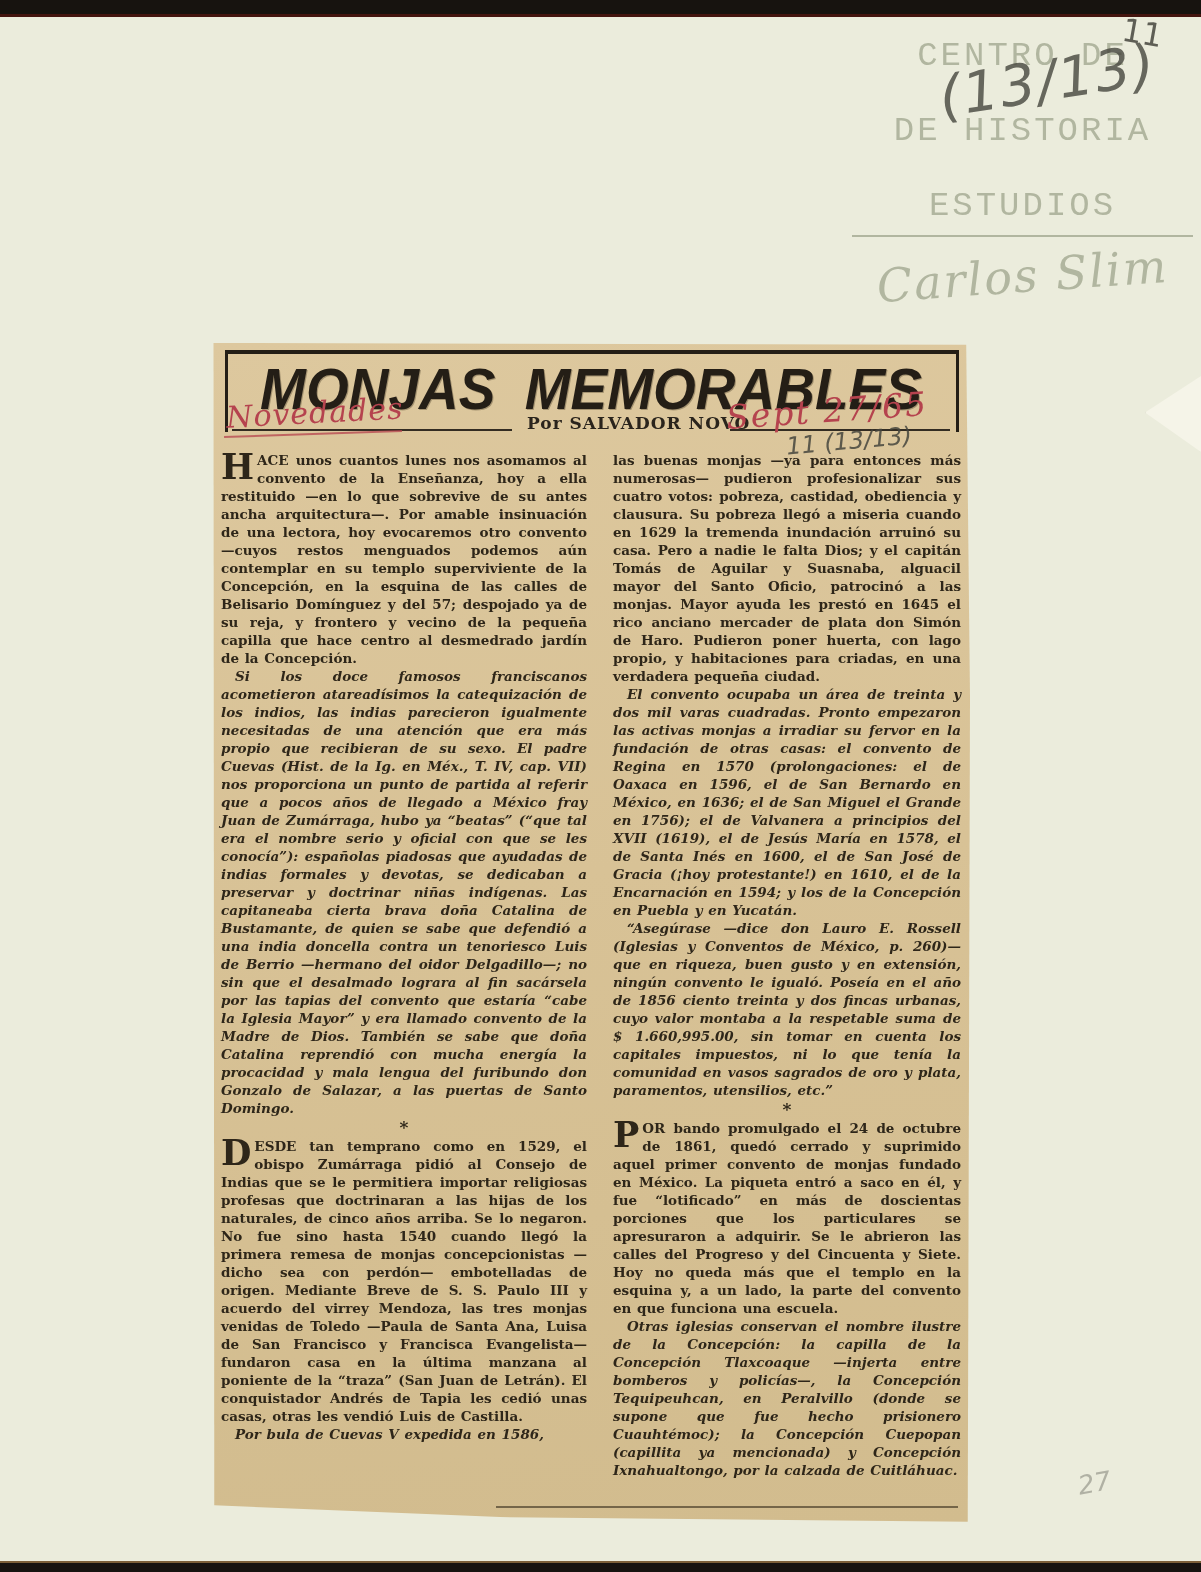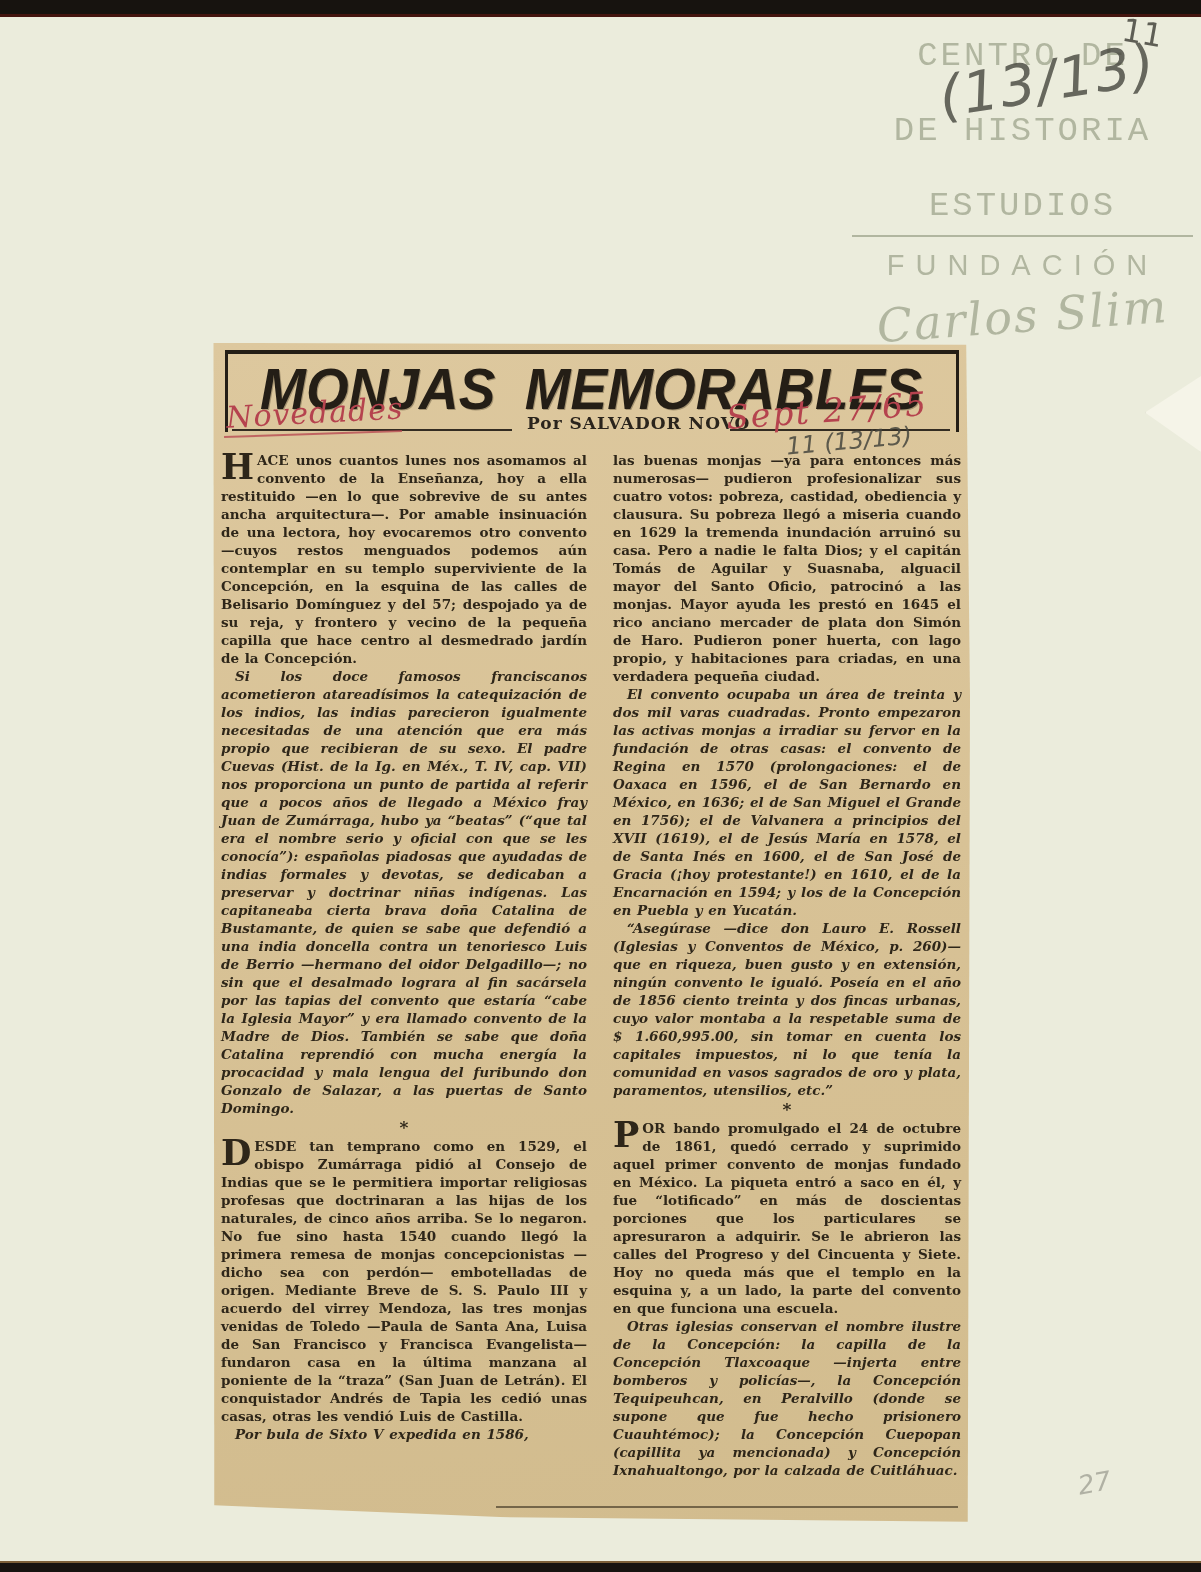--- a/index.html
+++ b/index.html
@@ -95,21 +95,20 @@
 <body>
 
 <div class="scan-bar-top"></div>
 <div class="scan-bar-bottom"></div>
 
 <div class="watermark">
   <div class="wm-line">CENTRO DE</div>
   <div class="wm-line">DE HISTORIA</div>
   <div class="wm-line">ESTUDIOS</div>
   <div class="wm-rule"></div>
-  <div class="wm-fundacion">FUNDACIÓN</div>
   <div class="wm-signature">Carlos Slim</div>
 </div>
 
 <div class="pencil pencil-corner">11</div>
 <div class="pencil pencil-sheet">(13/13)</div>
 <div class="pencil pencil-faint">27</div>
 <div class="page-tear"></div>
 
 <div class="clipping">
   <div class="titlebox-rule-top"></div>
@@ -126,21 +125,21 @@
   <div class="hw-novedades-underline"></div>
   <div class="hw-red hw-date">Sept 27/65</div>
   <div class="hw-pagenum">11 (13/13)</div>
 
   <div class="columns">
     <div class="col col-left">
         <p class="article-para"><span class="dropcap">H</span><span>ACE </span>unos cuantos lunes nos asomamos al convento de la Enseñanza, hoy a ella restituido —en lo que sobrevive de su antes ancha arquitectura—. Por amable insinuación de una lectora, hoy evocaremos otro convento —cuyos restos menguados podemos aún contemplar en su templo superviviente de la Concepción, en la esquina de las calles de Belisario Domínguez y del 57; despojado ya de su reja, y frontero y vecino de la pequeña capilla que hace centro al desmedrado jardín de la Concepción.</p>
         <p class="article-para indent">Si los doce famosos franciscanos acometieron atareadísimos la catequización de los indios, las indias parecieron igualmente necesitadas de una atención que era más propio que recibieran de su sexo. El padre Cuevas (Hist. de la Ig. en Méx., T. IV, cap. VII) nos proporciona un punto de partida al referir que a pocos años de llegado a México fray Juan de Zumárraga, hubo ya “beatas” (“que tal era el nombre serio y oficial con que se les conocía”): españolas piadosas que ayudadas de indias formales y devotas, se dedicaban a preservar y doctrinar niñas indígenas. Las capitaneaba cierta brava doña Catalina de Bustamante, de quien se sabe que defendió a una india doncella contra un tenoriesco Luis de Berrio —hermano del oidor Delgadillo—; no sin que el desalmado lograra al fin sacársela por las tapias del convento que estaría “cabe la Iglesia Mayor” y era llamado convento de la Madre de Dios. También se sabe que doña Catalina reprendió con mucha energía la procacidad y mala lengua del furibundo don Gonzalo de Salazar, a las puertas de Santo Domingo.</p>
         <div class="col-divider">*</div>
         <p class="article-para"><span class="dropcap">D</span><span>ESDE </span>tan temprano como en 1529, el obispo Zumárraga pidió al Consejo de Indias que se le permitiera importar religiosas profesas que doctrinaran a las hijas de los naturales, de cinco años arriba. Se lo negaron. No fue sino hasta 1540 cuando llegó la primera remesa de monjas concepcionistas —dicho sea con perdón— embotelladas de origen. Mediante Breve de S. S. Paulo III y acuerdo del virrey Mendoza, las tres monjas venidas de Toledo —Paula de Santa Ana, Luisa de San Francisco y Francisca Evangelista— fundaron casa en la última manzana al poniente de la “traza” (San Juan de Letrán). El conquistador Andrés de Tapia les cedió unas casas, otras les vendió Luis de Castilla.</p>
-        <p class="article-para indent">Por bula de Sixto V expedida en 1586,</p>
+        <p class="article-para indent">Por bula de Cuevas V expedida en 1586,</p>
       </div>
     <div class="col col-right">
         <p class="article-para">las buenas monjas —ya para entonces más numerosas— pudieron profesionalizar sus cuatro votos: pobreza, castidad, obediencia y clausura. Su pobreza llegó a miseria cuando en 1629 la tremenda inundación arruinó su casa. Pero a nadie le falta Dios; y el capitán Tomás de Aguilar y Suasnaba, alguacil mayor del Santo Oficio, patrocinó a las monjas. Mayor ayuda les prestó en 1645 el rico anciano mercader de plata don Simón de Haro. Pudieron poner huerta, con lago propio, y habitaciones para criadas, en una verdadera pequeña ciudad.</p>
         <p class="article-para indent">El convento ocupaba un área de treinta y dos mil varas cuadradas. Pronto empezaron las activas monjas a irradiar su fervor en la fundación de otras casas: el convento de Regina en 1570 (prolongaciones: el de Oaxaca en 1596, el de San Bernardo en México, en 1636; el de San Miguel el Grande en 1756); el de Valvanera a principios del XVII (1619), el de Jesús María en 1578, el de Santa Inés en 1600, el de San José de Gracia (¡hoy protestante!) en 1610, el de la Encarnación en 1594; y los de la Concepción en Puebla y en Yucatán.</p>
         <p class="article-para indent">“Asegúrase —dice don Lauro E. Rossell (Iglesias y Conventos de México, p. 260)— que en riqueza, buen gusto y en extensión, ningún convento le igualó. Poseía en el año de 1856 ciento treinta y dos fincas urbanas, cuyo valor montaba a la respetable suma de $ 1.660,995.00, sin tomar en cuenta los capitales impuestos, ni lo que tenía la comunidad en vasos sagrados de oro y plata, paramentos, utensilios, etc.”</p>
         <div class="col-divider">*</div>
         <p class="article-para"><span class="dropcap">P</span><span>OR </span>bando promulgado el 24 de octubre de 1861, quedó cerrado y suprimido aquel primer convento de monjas fundado en México. La piqueta entró a saco en él, y fue “lotificado” en más de doscientas porciones que los particulares se apresuraron a adquirir. Se le abrieron las calles del Progreso y del Cincuenta y Siete. Hoy no queda más que el templo en la esquina y, a un lado, la parte del convento en que funciona una escuela.</p>
         <p class="article-para indent">Otras iglesias conservan el nombre ilustre de la Concepción: la capilla de la Concepción Tlaxcoaque —injerta entre bomberos y policías—, la Concepción Tequipeuhcan, en Peralvillo (donde se supone que fue hecho prisionero Cuauhtémoc); la Concepción Cuepopan (capillita ya mencionada) y Concepción Ixnahualtongo, por la calzada de Cuitláhuac.</p>
       </div>
   </div>

